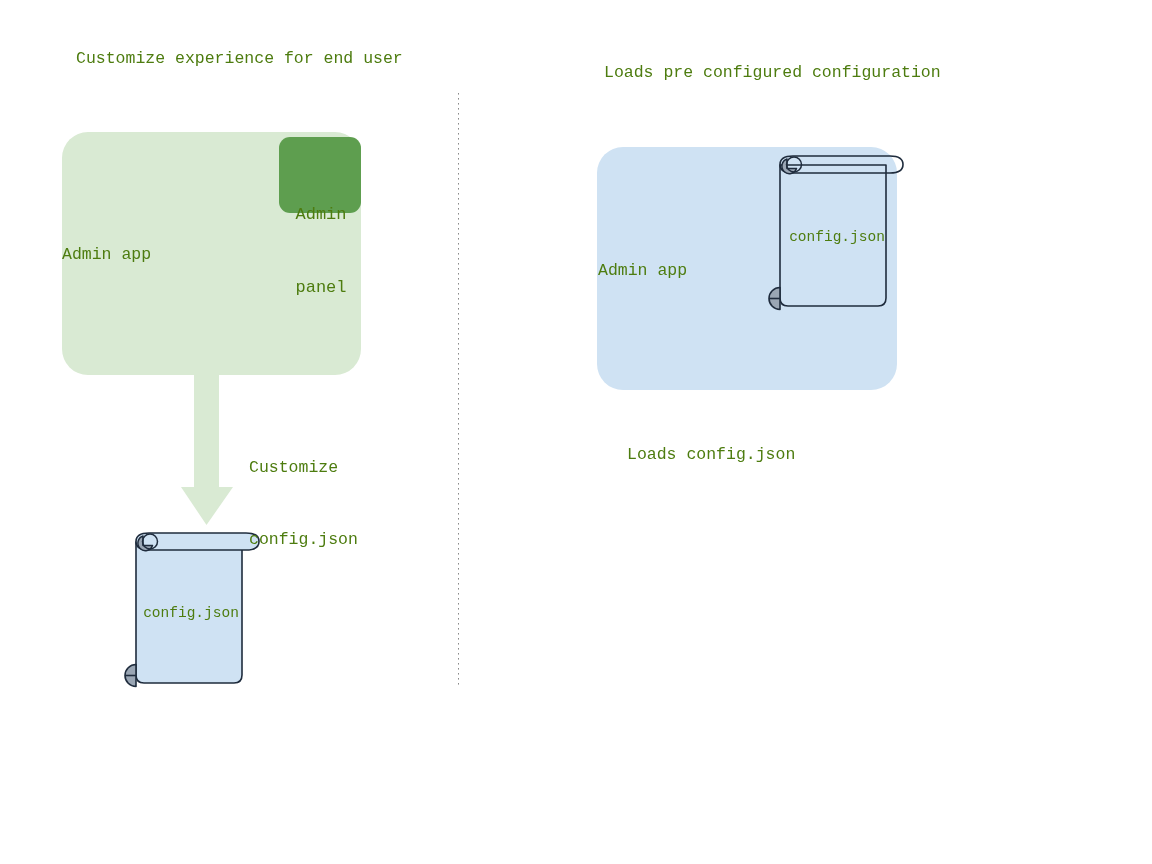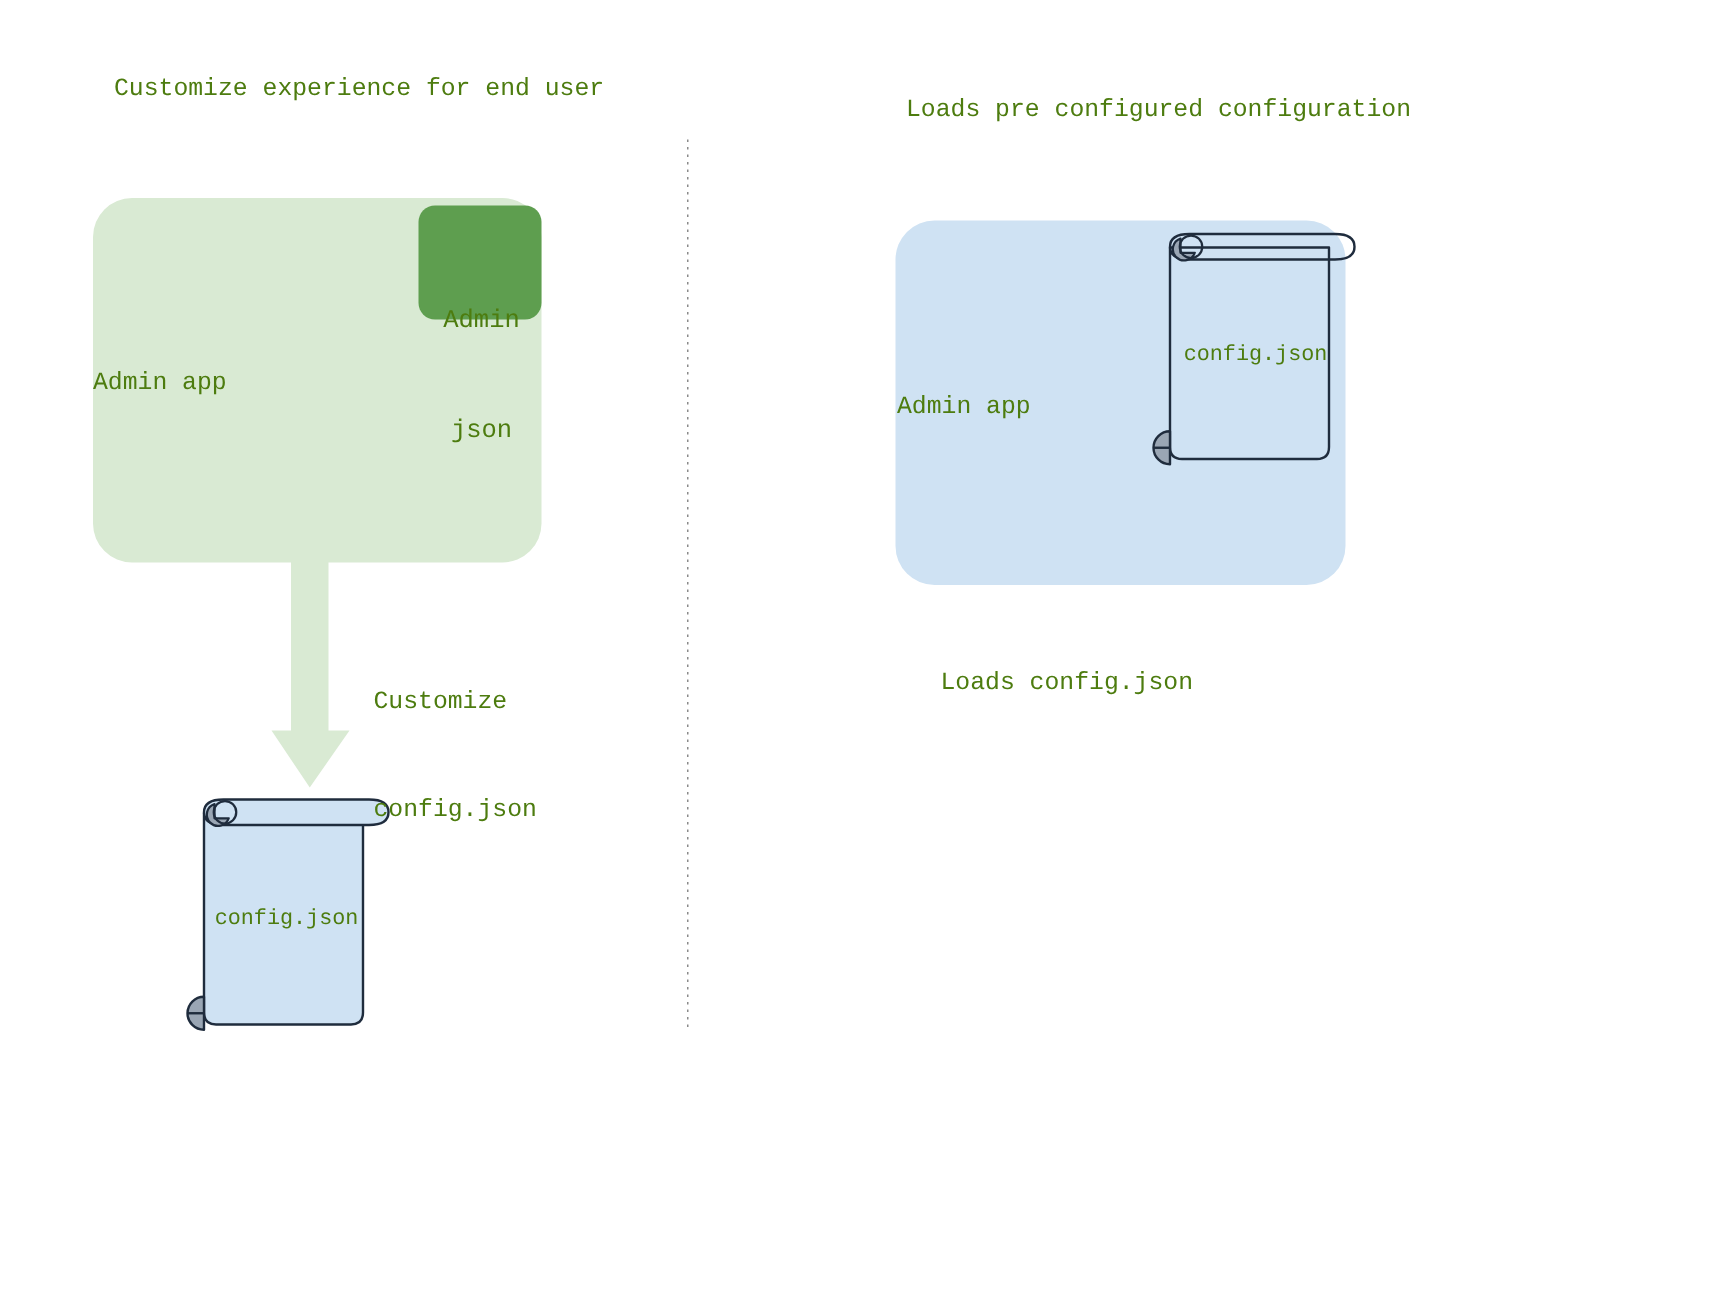--- a/index.html
+++ b/index.html
@@ -129,21 +129,21 @@
 </svg>
 
 <div class="lbl heading" id="heading-left">Customize experience for end user</div>
 
 <div class="lbl heading" id="heading-right">Loads pre configured configuration</div>
 
 <div class="lbl shape-label" id="admin-app-label">Admin app</div>
 
 <div class="lbl panel-label" id="admin-panel-label">
   <div>Admin</div>
-  <div>json</div>
+  <div>panel</div>
 </div>
 
 <div class="lbl flow-label" id="download-label">
   <div>Customize</div>
   <div>config.json</div>
 </div>
 
 <div class="lbl doc-label" id="config-left-label">config.json</div>
 
 <div class="lbl shape-label" id="demo-app-label">Admin app</div>

